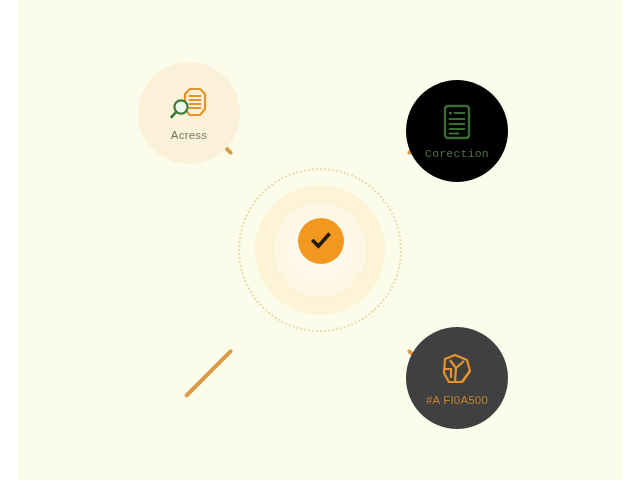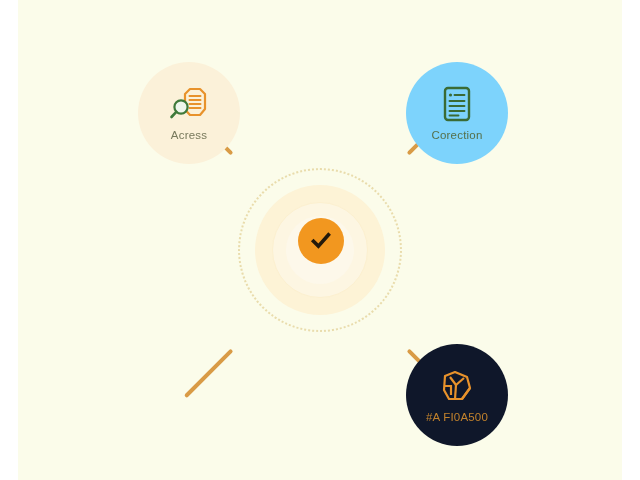--- a/index.html
+++ b/index.html
@@ -119,23 +119,23 @@
   }
   .node-icon svg { display: block; }
   .node-label {
     font-size: 11.5px;
     letter-spacing: 0.2px;
     text-align: left;
     line-height: 1;
   }
 
   #node-access      { left: 138px; top: 62px;  background: #fbf1d9; }
-  #node-corection   { left: 406px; top: 62px;  background: #7dd3fc; }
+  #node-corection   { left: 406px; top: 80px;  background: #000000; font-family: Liberation Mono, monospace; }
   #node-traceability{ left: 142px; top: 327px; background: #eef2e4; }
-  #node-compliance  { left: 406px; top: 344px; background: #0f172a; }
+  #node-compliance  { left: 406px; top: 327px; background: #404040; }
 
   .label-olive  { color: #77795c; }
   .label-green  { color: #55704a; }
   .label-orange { color: #c2822c; }
 </style>
 </head>
 <body>
 
 <div id="canvas">
 

